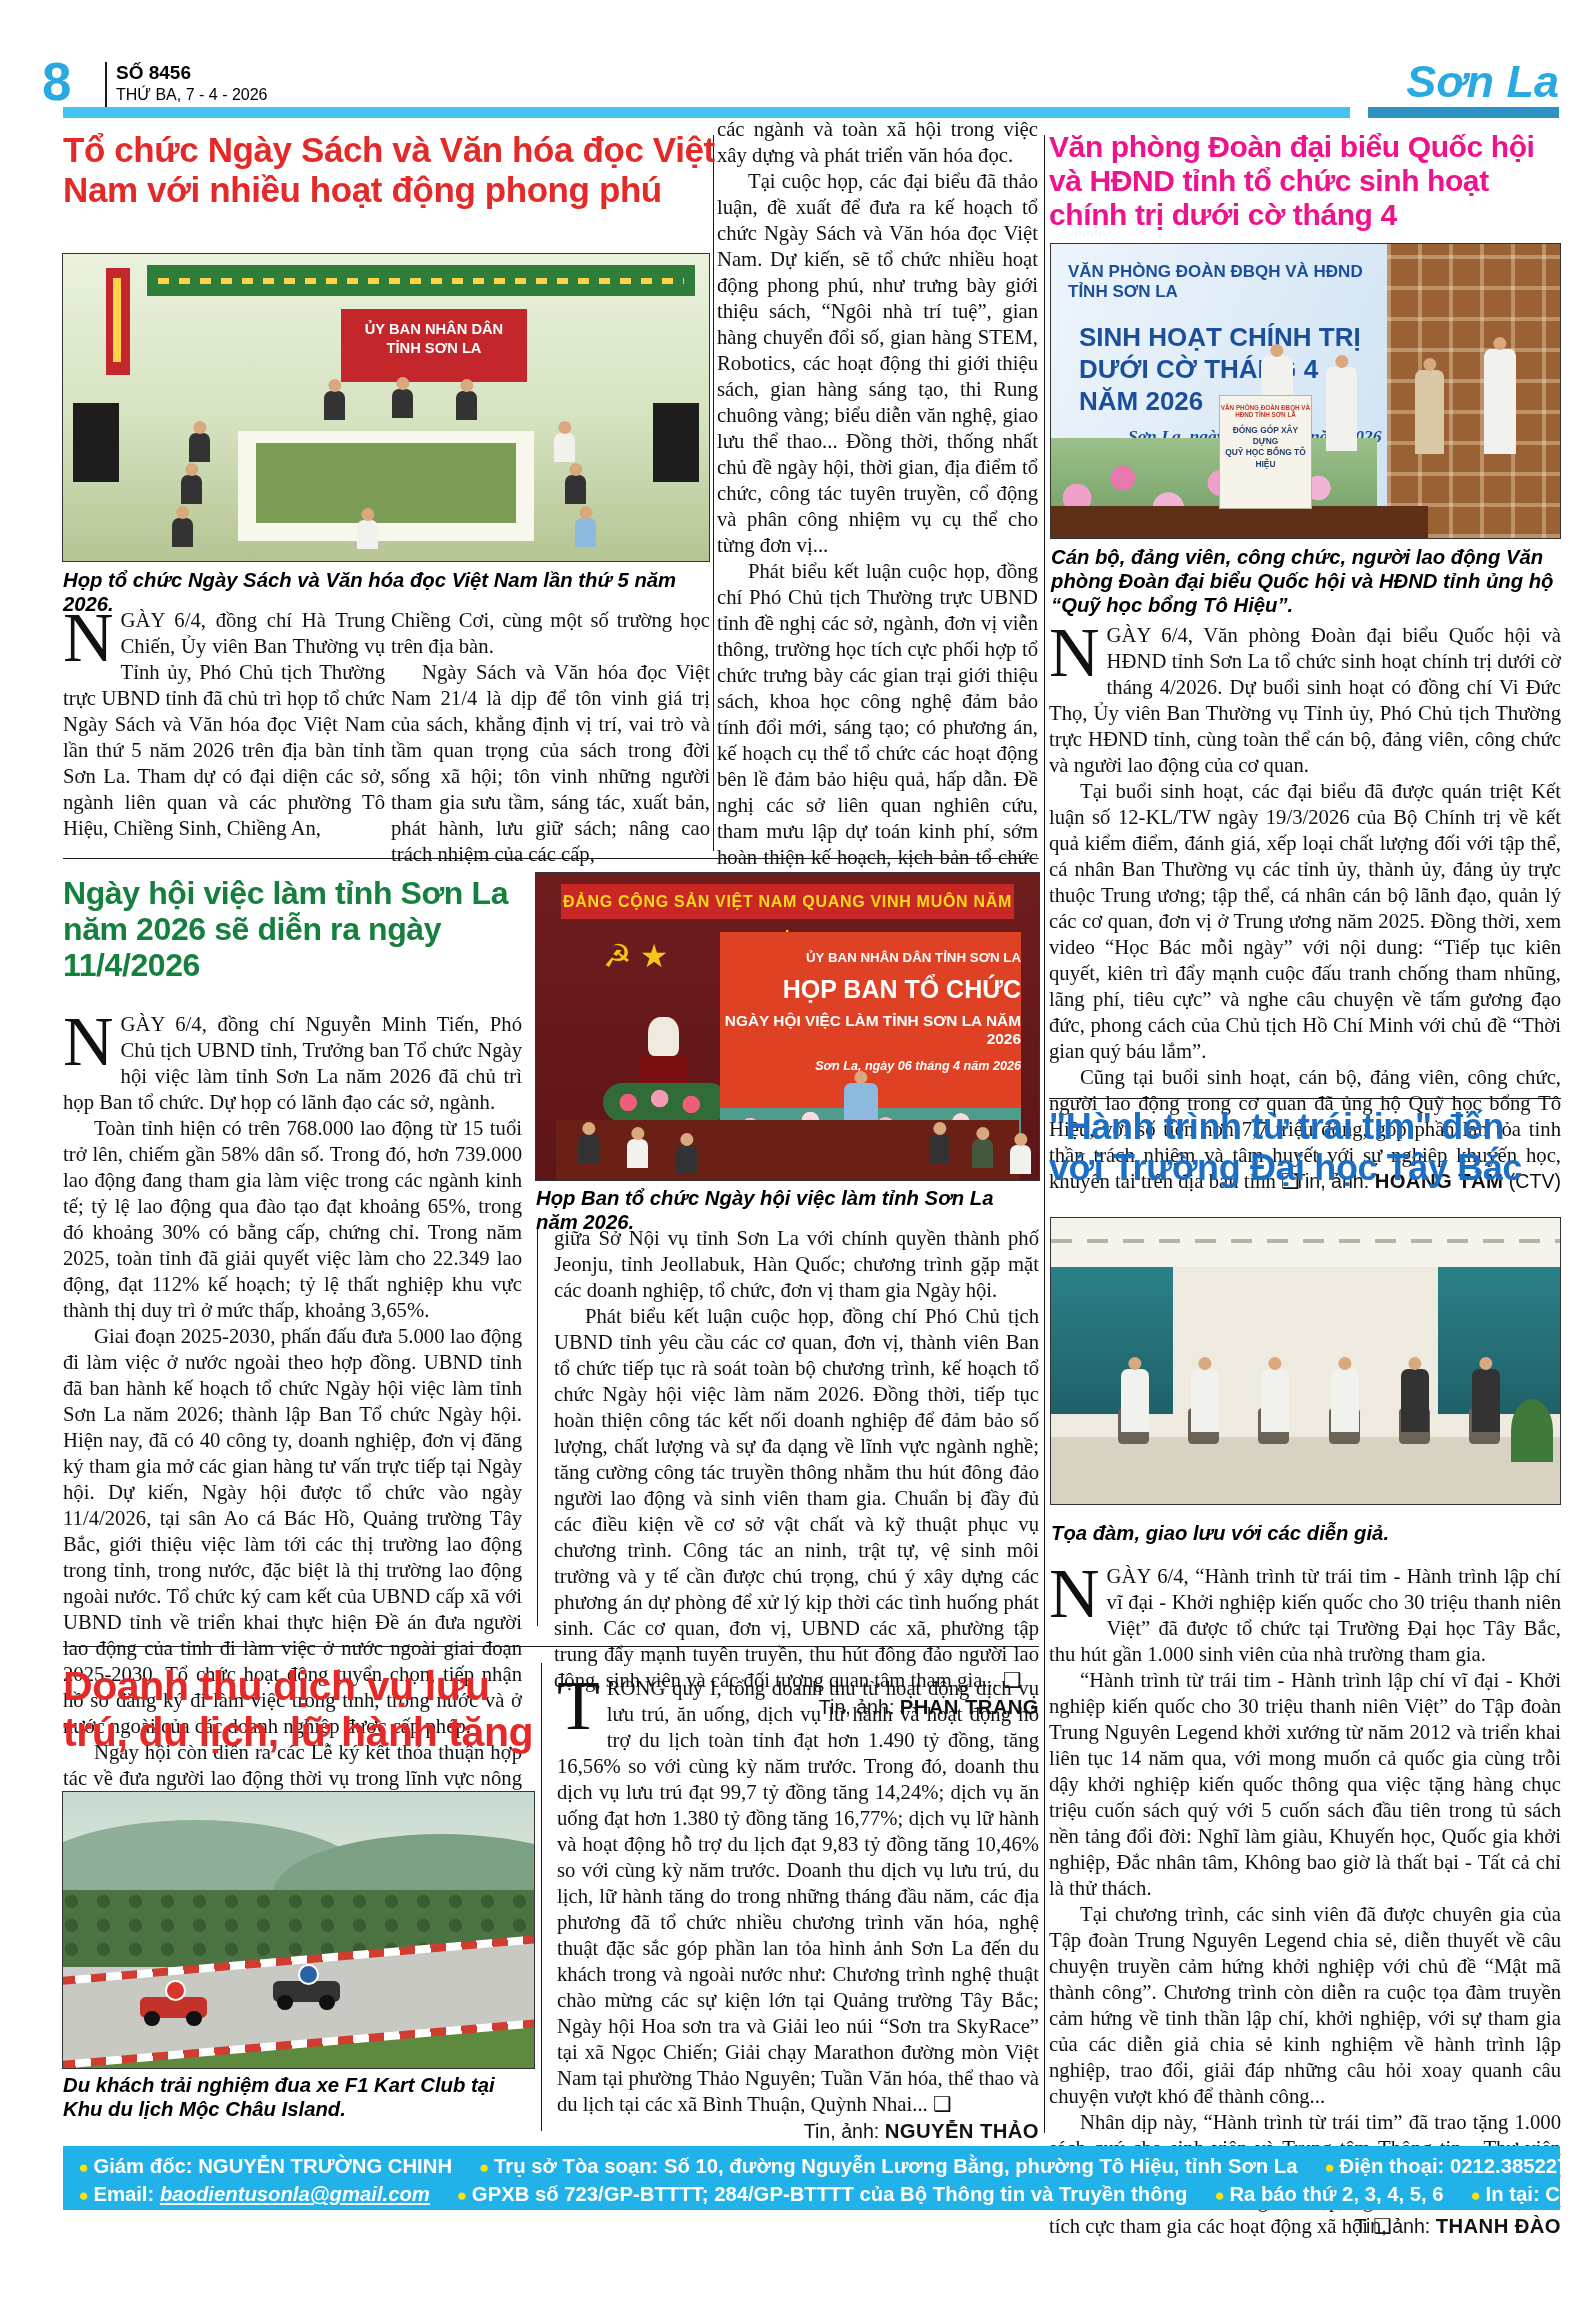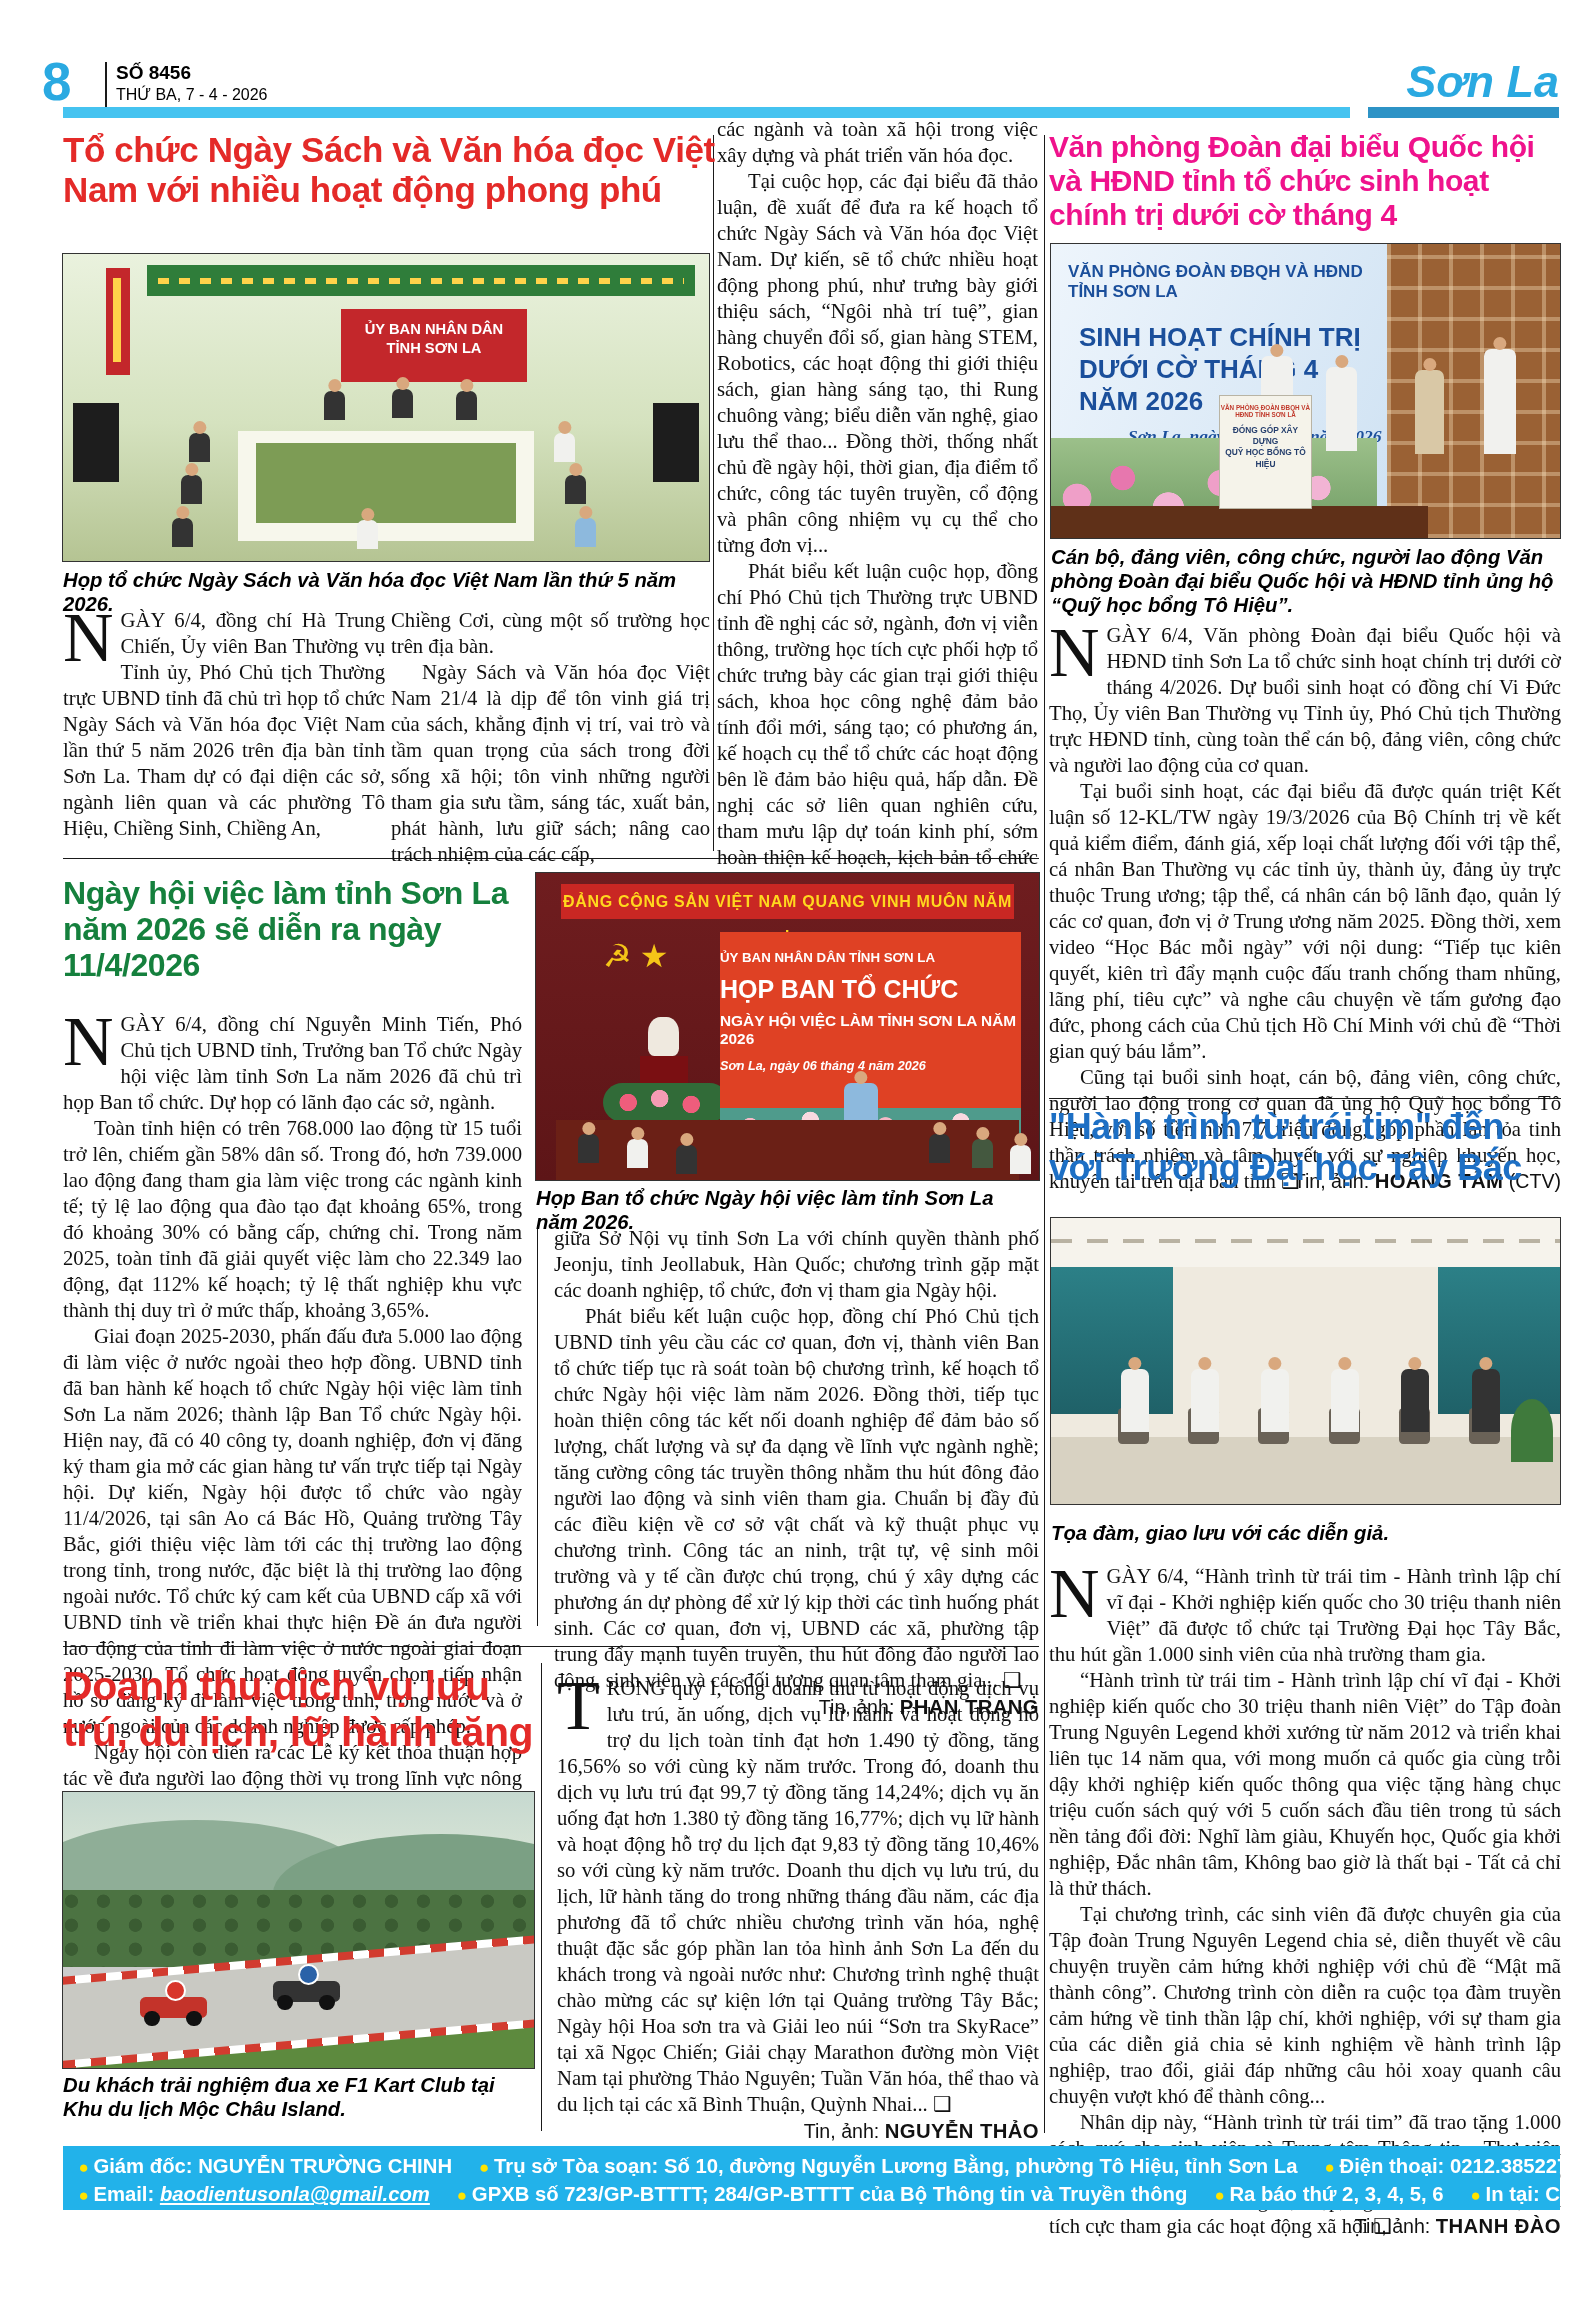--- a/index.html
+++ b/index.html
@@ -94,21 +94,21 @@
              font-family:"Liberation Sans",sans-serif;font-weight:700;font-size:16px;
              text-align:center;line-height:35px;letter-spacing:0.7px;}
   .p3-emblem{left:67px;top:64px;color:#f5c518;font-size:32px;}
   .p3-bust{left:112px;top:144px;width:31px;height:39px;background:#efe9df;border-radius:40% 40% 20% 20%;}
   .p3-bust::after{content:"";position:absolute;left:-8.4px;top:39px;width:48px;height:28px;background:#7a0f12;}
   .p3-flowers{left:67px;top:210px;width:126px;height:39px;border-radius:28px;
     background:radial-gradient(circle at 20% 50%,#ef5d7c 0 8.4px,transparent 9px),
                radial-gradient(circle at 45% 40%,#f59bb4 0 8.4px,transparent 9px),
                radial-gradient(circle at 70% 55%,#ef5d7c 0 8.4px,transparent 9px),#316b38;}
   .p3-screen{left:184px;top:59px;width:301px;height:207px;background:#df4124;color:#fff;
-             text-align:left;font-family:"Liberation Sans",sans-serif;}
+             text-align:right;font-family:"Liberation Sans",sans-serif;}
   .p3-screen .o{font-size:13.3px;font-weight:700;margin-top:18px;}
   .p3-screen .t{font-size:25px;font-weight:700;margin-top:9.8px;}
   .p3-screen .s{font-size:15.4px;font-weight:700;margin-top:8.4px;}
   .p3-screen .d{font-size:12.6px;font-style:italic;font-weight:700;margin-top:11.2px;}
   .p3-screen .lotus{position:absolute;left:0;right:0;bottom:0;height:31px;
     background:radial-gradient(circle at 10% 60%,#f4b9c6 0 8.4px,transparent 9px),
                radial-gradient(circle at 30% 40%,#f9d9e0 0 8.4px,transparent 9px),
                radial-gradient(circle at 55% 60%,#f4b9c6 0 9px,transparent 9.8px),
                radial-gradient(circle at 80% 45%,#f9d9e0 0 8.4px,transparent 9px),#4f9b8c;}
   .p3-table{left:4%;bottom:0;right:4%;height:60px;background:#6b2016;}

